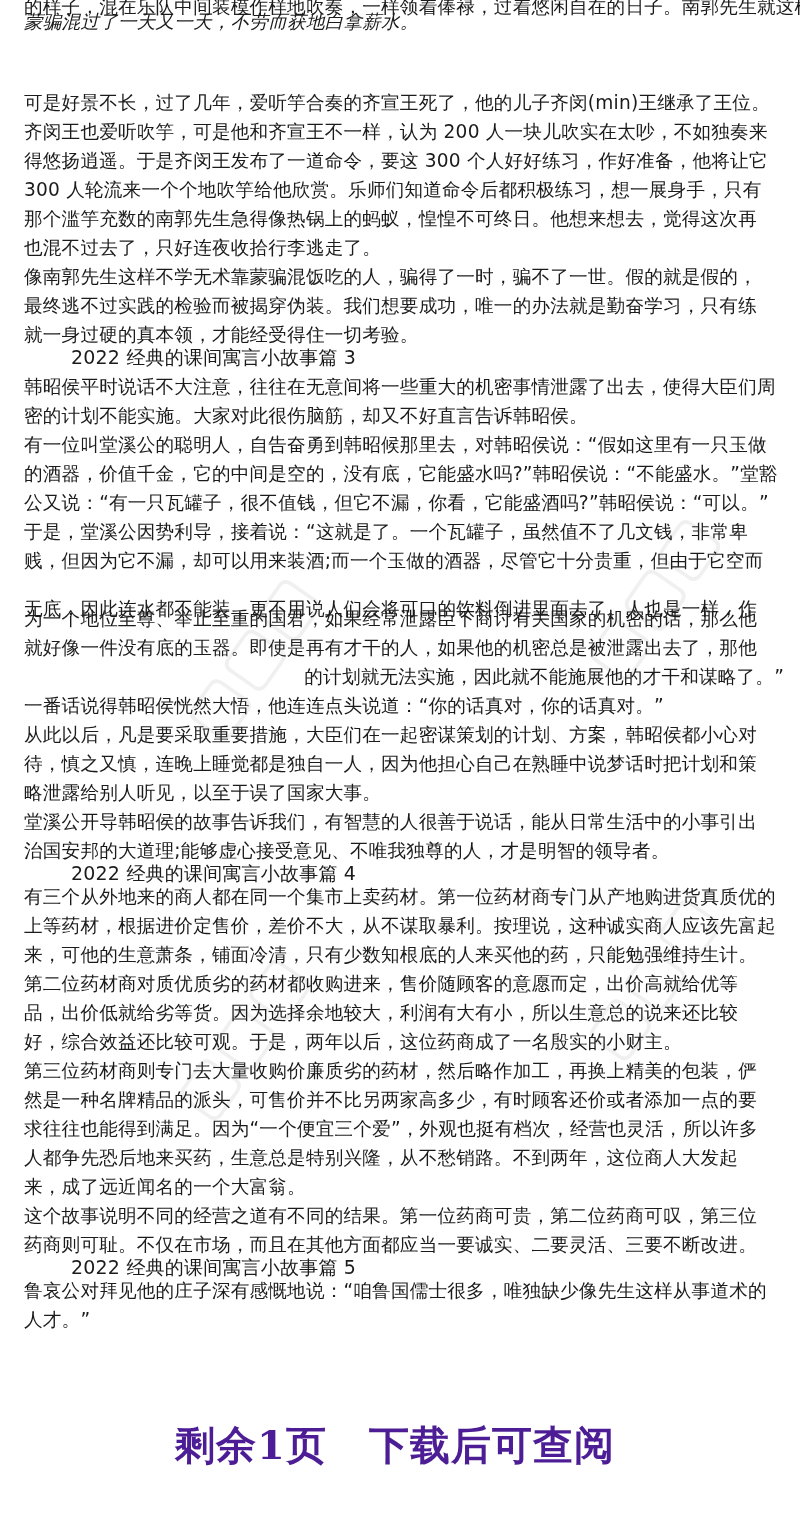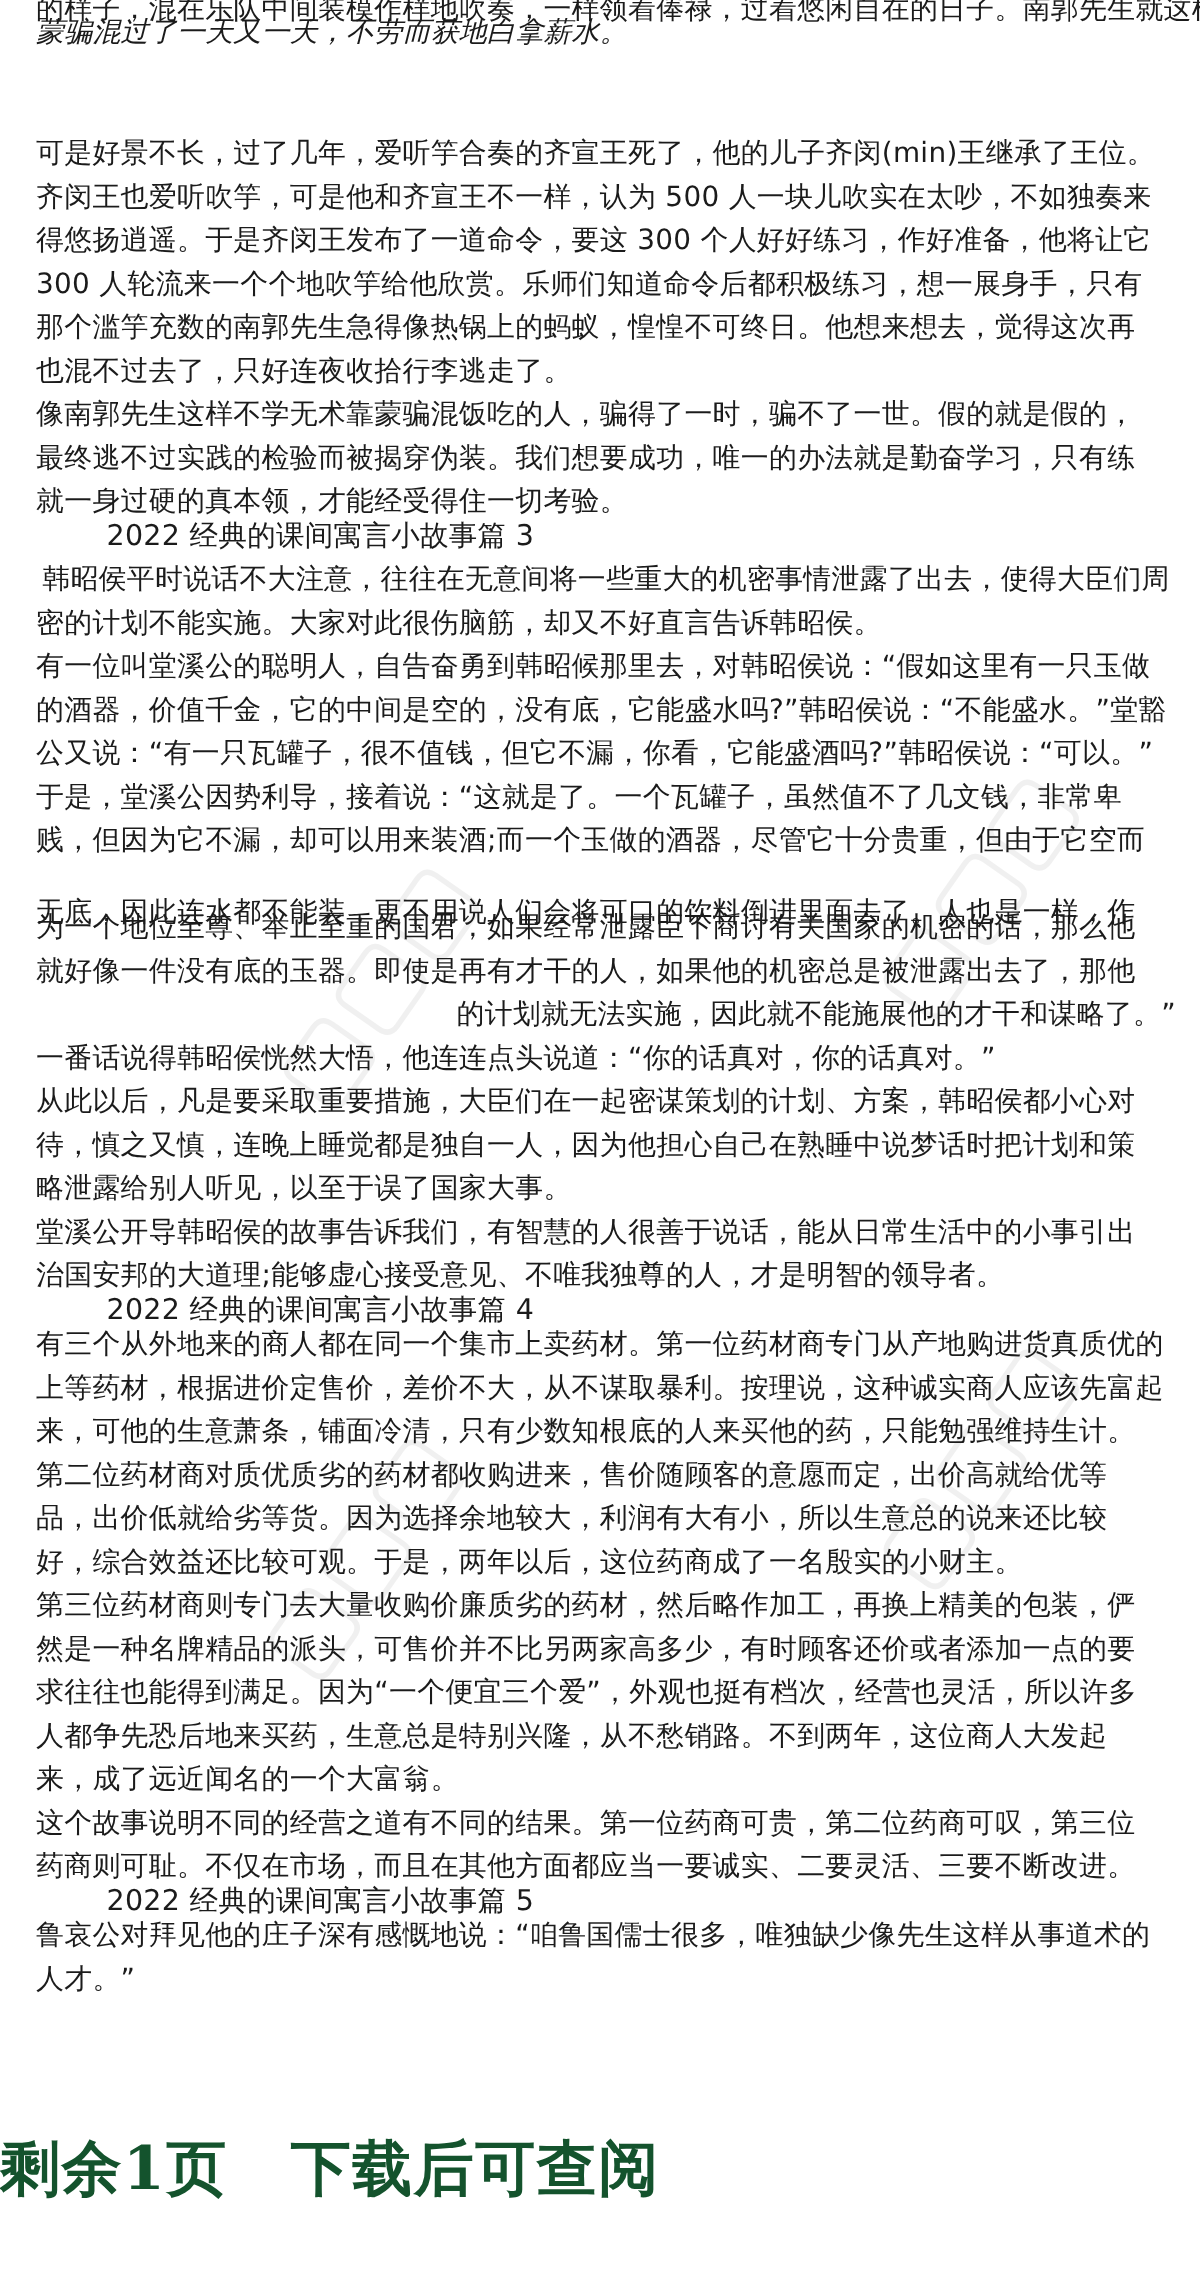--- a/index.html
+++ b/index.html
@@ -14,50 +14,50 @@
     font-size: 18.6px; line-height: 29px; white-space: nowrap;
     letter-spacing: 0.2px; color: #1b1b1b;
   }
   .heading { font-size: 19px; margin-left: 47px; }
   .watermark {
     position: absolute; color: rgba(200,200,200,0.28);
     font-size: 64px; font-weight: bold; transform: rotate(-55deg);
     white-space: nowrap; pointer-events: none;
   }
   .footer {
-    position: absolute; left: 0; width: 790px; top: 1418px; text-align: left;
+    position: absolute; left: 0; width: 790px; top: 1418px; text-align: center;
     font-family: "DejaVu Serif", "Liberation Serif", serif;
-    font-weight: bold; font-size: 40px; color: #14532d; letter-spacing: 1px;
+    font-weight: bold; font-size: 40px; color: #4c1d95; letter-spacing: 1px;
   }
   .footer span { display: inline-block; }
   .footer .gap { width: 42px; }
 </style>
 </head>
 <body>
 
 <div class="page">
   <div class="watermark" style="left:160px; top:620px;">▢▢▢</div>
   <div class="watermark" style="left:560px; top:560px;">▢▢▢</div>
   <div class="watermark" style="left:150px; top:1000px;">▢▢▢</div>
   <div class="watermark" style="left:560px; top:940px;">▢▢▢</div>
 
   <div id="lines">
       <div class="line" style="top: -8px;">的样子，混在乐队中间装模作样地吹奏，一样领着俸禄，过着悠闲自在的日子。南郭先生就这样靠着</div>
       <div class="line" style="top: 7px; font-style: italic;">蒙骗混过了一天又一天，不劳而获地白拿薪水。</div>
       <div class="line" style="top: 88px;">可是好景不长，过了几年，爱听竽合奏的齐宣王死了，他的儿子齐闵(min)王继承了王位。</div>
-      <div class="line" style="top: 117px;">齐闵王也爱听吹竽，可是他和齐宣王不一样，认为 500 人一块儿吹实在太吵，不如独奏来</div>
+      <div class="line" style="top: 117px;">齐闵王也爱听吹竽，可是他和齐宣王不一样，认为 200 人一块儿吹实在太吵，不如独奏来</div>
       <div class="line" style="top: 146px;">得悠扬逍遥。于是齐闵王发布了一道命令，要这 300 个人好好练习，作好准备，他将让它</div>
       <div class="line" style="top: 175px;">300 人轮流来一个个地吹竽给他欣赏。乐师们知道命令后都积极练习，想一展身手，只有</div>
       <div class="line" style="top: 204px;">那个滥竽充数的南郭先生急得像热锅上的蚂蚁，惶惶不可终日。他想来想去，觉得这次再</div>
       <div class="line" style="top: 233px;">也混不过去了，只好连夜收拾行李逃走了。</div>
       <div class="line" style="top: 262px;">像南郭先生这样不学无术靠蒙骗混饭吃的人，骗得了一时，骗不了一世。假的就是假的，</div>
       <div class="line" style="top: 291px;">最终逃不过实践的检验而被揭穿伪装。我们想要成功，唯一的办法就是勤奋学习，只有练</div>
       <div class="line" style="top: 320px;">就一身过硬的真本领，才能经受得住一切考验。</div>
       <div class="line heading" style="top: 343px;">2022 经典的课间寓言小故事篇 3</div>
-      <div class="line" style="top: 372px; text-align: center;">韩昭侯平时说话不大注意，往往在无意间将一些重大的机密事情泄露了出去，使得大臣们周</div>
+      <div class="line" style="top: 372px;">韩昭侯平时说话不大注意，往往在无意间将一些重大的机密事情泄露了出去，使得大臣们周</div>
       <div class="line" style="top: 401px;">密的计划不能实施。大家对此很伤脑筋，却又不好直言告诉韩昭侯。</div>
       <div class="line" style="top: 430px;">有一位叫堂溪公的聪明人，自告奋勇到韩昭候那里去，对韩昭侯说：“假如这里有一只玉做</div>
       <div class="line" style="top: 459px;">的酒器，价值千金，它的中间是空的，没有底，它能盛水吗?”韩昭侯说：“不能盛水。”堂豁</div>
       <div class="line" style="top: 488px;">公又说：“有一只瓦罐子，很不值钱，但它不漏，你看，它能盛酒吗?”韩昭侯说：“可以。”</div>
       <div class="line" style="top: 517px;">于是，堂溪公因势利导，接着说：“这就是了。一个瓦罐子，虽然值不了几文钱，非常卑</div>
       <div class="line" style="top: 546px;">贱，但因为它不漏，却可以用来装酒;而一个玉做的酒器，尽管它十分贵重，但由于它空而</div>
       <div class="line" style="top: 594px;">无底，因此连水都不能装，更不用说人们会将可口的饮料倒进里面去了。人也是一样，作</div>
       <div class="line" style="top: 604px;">为一个地位至尊、举止至重的国君，如果经常泄露臣下商讨有关国家的机密的话，那么他</div>
       <div class="line" style="top: 633px;">就好像一件没有底的玉器。即使是再有才干的人，如果他的机密总是被泄露出去了，那他</div>
       <div class="line" style="top: 662px; text-align: right;">的计划就无法实施，因此就不能施展他的才干和谋略了。”</div>

